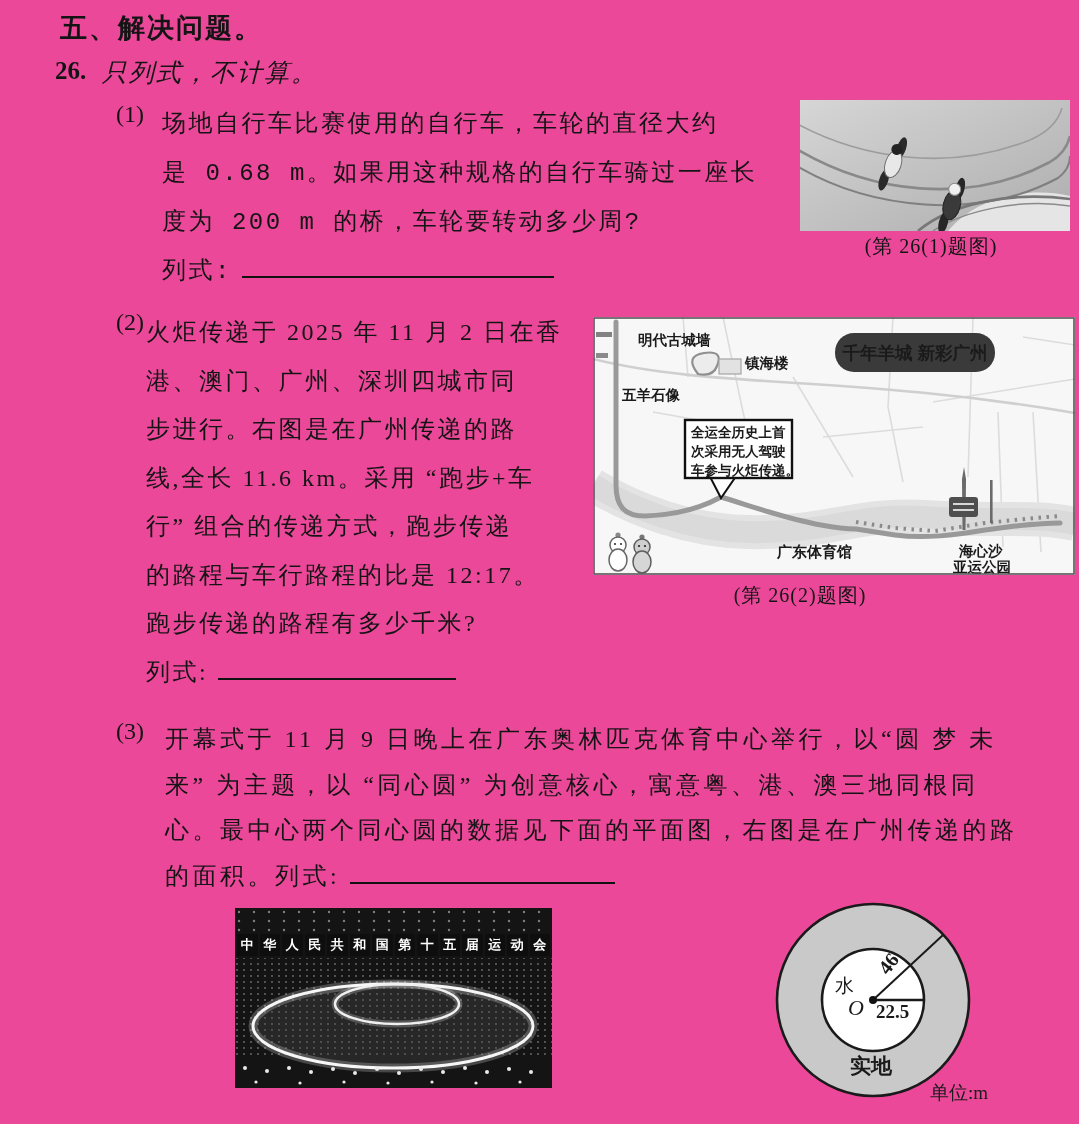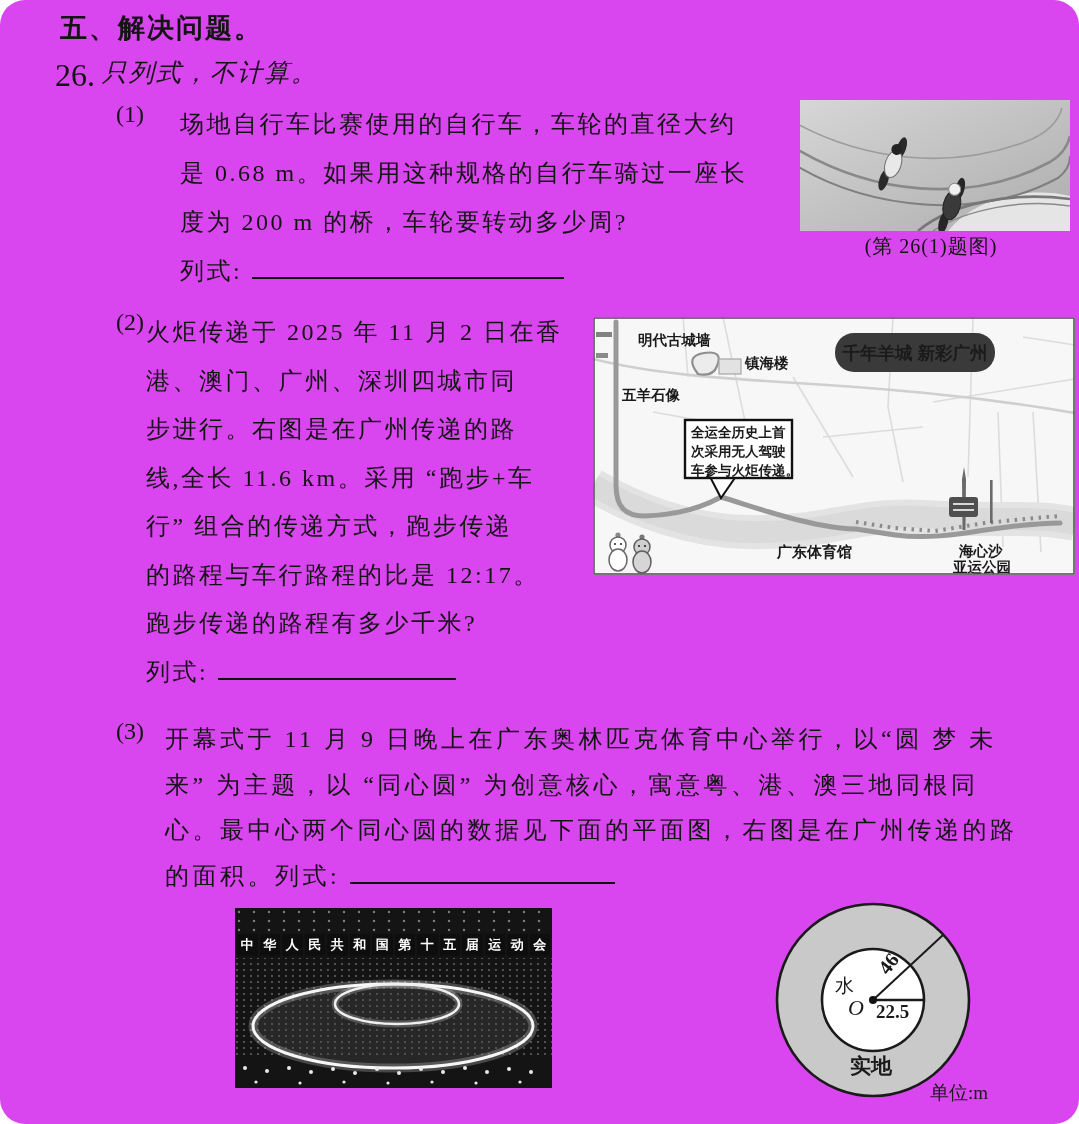--- a/index.html
+++ b/index.html
@@ -1,21 +1,21 @@
 <!DOCTYPE html>
 <html><head>
 <meta charset="utf-8">
 <style>
   html,body{margin:0;padding:0;background:#fff;}
-  .page{position:relative;width:1079px;height:1124px;background:#d946ef;overflow:hidden;
-        font-family:"Liberation Serif","DejaVu Serif",serif;color:#141414;border-radius:25px;}
+  .page{position:relative;width:1079px;height:1124px;background:#ec4899;overflow:hidden;
+        font-family:"Liberation Serif","DejaVu Serif",serif;color:#141414;}
   .abs{position:absolute;}
   .section-title{font-family:"Liberation Sans","DejaVu Sans",sans-serif;font-weight:bold;
         font-size:27px;letter-spacing:2px;}
-  .q-num{font-size:32px;}
+  .q-num{font-size:25px;font-weight:bold;}
   .q-instr{font-size:25px;letter-spacing:2px;font-style:italic;}
   .pnum{font-size:24px;}
   .plines{font-size:24px;white-space:nowrap;}
   .p1-lines{line-height:49px;letter-spacing:2.5px;}
   .p2-lines{line-height:48.5px;letter-spacing:2.5px;}
   .p3-lines{line-height:45.5px;letter-spacing:3.5px;}
   .blank{display:inline-block;border-bottom:2px solid #111;height:1em;vertical-align:baseline;
         margin-left:10px;}
   .caption{font-size:20px;text-align:center;letter-spacing:1px;}
   .figure{overflow:hidden;}
@@ -30,21 +30,21 @@
 <body>
 
 <div class="page">
 
   <div class="abs section-title" style="left:60px;top:10px;">五、解决问题。</div>
 
   <div class="abs q-num" style="left:55px;top:57px;">26.</div>
   <div class="abs q-instr" style="left:102px;top:56px;">只列式，不计算。</div>
 
   <div class="abs pnum" style="left:116px;top:101px;">(1)</div>
-  <div class="abs plines p1-lines" style="left:180px;top:100px;">
+  <div class="abs plines p1-lines" style="left:162px;top:100px;font-family:Liberation Mono, monospace;">
     <div>场地自行车比赛使用的自行车，车轮的直径大约</div>
     <div>是 0.68 m。如果用这种规格的自行车骑过一座长</div>
     <div>度为 200 m 的桥，车轮要转动多少周?</div>
     <div>
       <span>列式:</span><span class="blank" style="width:312px;"></span>
     </div>
   </div>
 
   <div class="abs figure" style="left:800px;top:100px;width:270px;height:131px;">
     <svg width="270" height="131" viewBox="0 0 270 131">
@@ -154,20 +154,21 @@
         <circle cx="46" cy="229" r="1.1" fill="#222"></circle>
           <circle cx="52" cy="229" r="1.1" fill="#222"></circle>
       </g>
 
       <text x="184" y="240" font-size="15" font-weight="bold">广东体育馆</text>
       <text x="366" y="239" font-size="14.5" font-weight="bold">海心沙</text>
       <text x="360" y="255" font-size="14.5" font-weight="bold">亚运公园</text>
       <rect x="1" y="1" width="480" height="256" fill="none" stroke="#555" stroke-width="1.6"></rect>
     </svg>
   </div>
+  <div class="abs caption" style="left:660px;top:582px;width:280px;">(第 26(2)题图)</div>
 
   <div class="abs pnum" style="left:116px;top:718px;">(3)</div>
   <div class="abs plines p3-lines" style="left:165px;top:717px;">
     <div>开幕式于 11 月 9 日晚上在广东奥林匹克体育中心举行，以“圆 梦 未</div>
     <div>来” 为主题，以 “同心圆” 为创意核心，寓意粤、港、澳三地同根同</div>
     <div>心。最中心两个同心圆的数据见下面的平面图，右图是在广州传递的路</div>
     <div>
       <span>的面积。列式:</span><span class="blank" style="width:265px;"></span>
     </div>
   </div>

